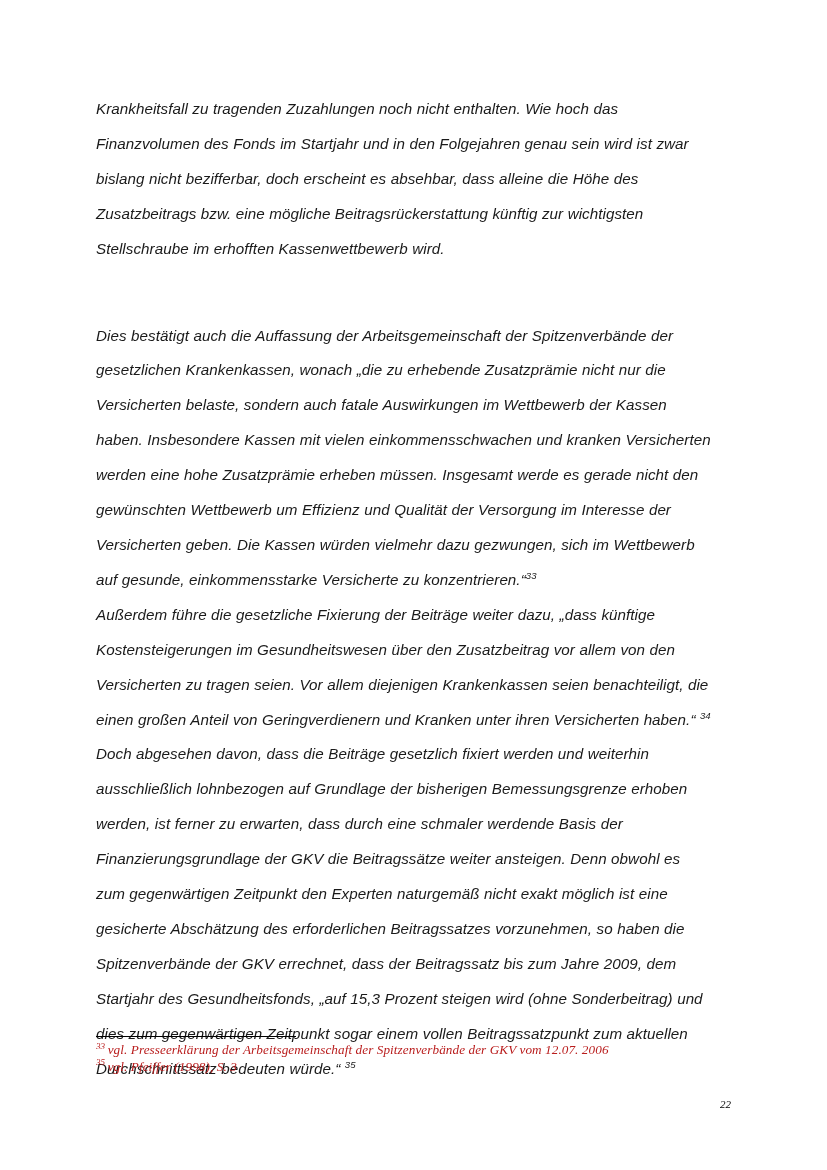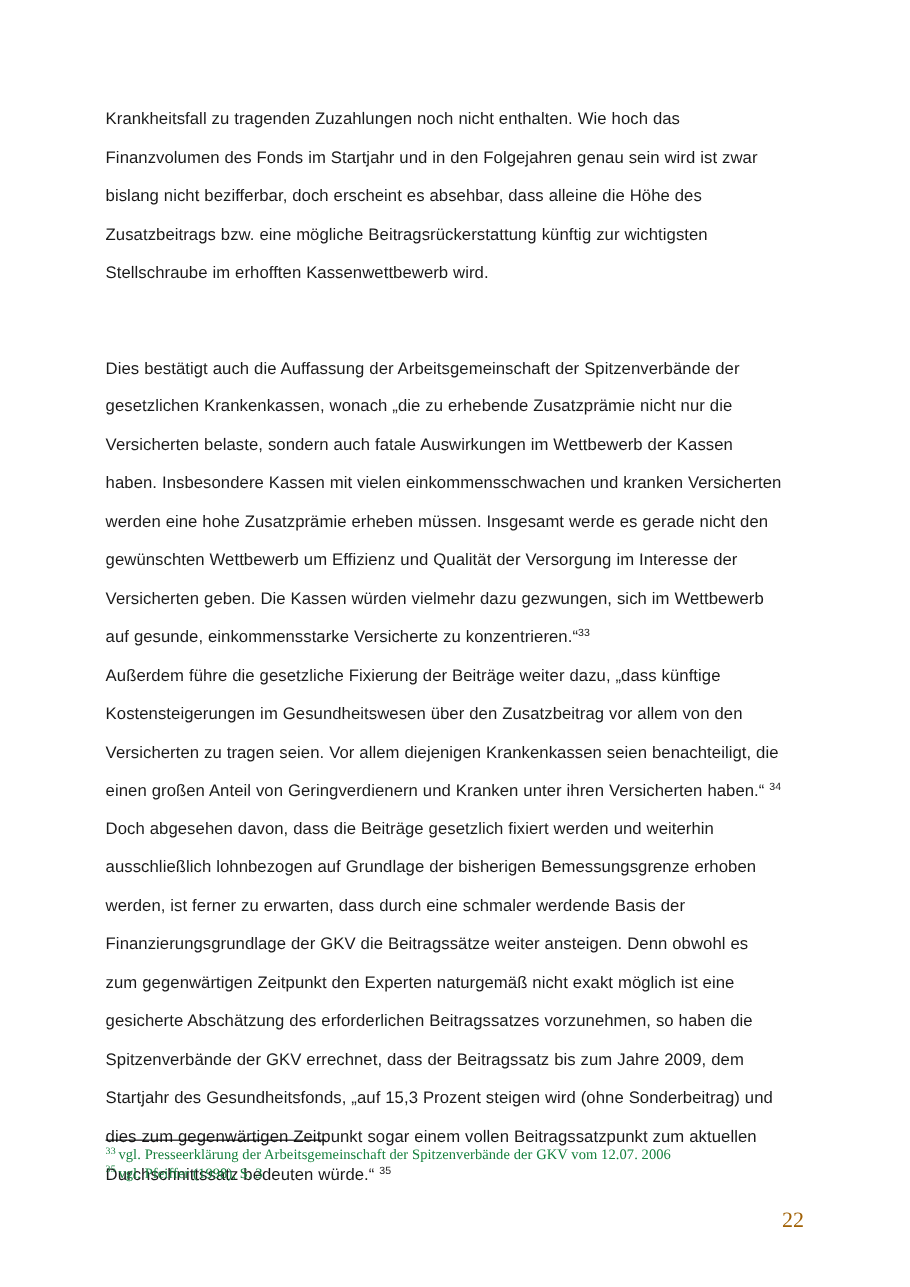--- a/index.html
+++ b/index.html
@@ -12,20 +12,21 @@
     width: 827px;
     height: 1170px;
     overflow: hidden;
   }
   .page {
     position: relative;
     width: 827px;
     height: 922px;
     background: #ffffff;
     box-sizing: border-box;
+    font-style: italic;
   }
 
   
   .body-area {
     position: absolute;
     left: 96px;
     top: 92px;
     width: 616px;
   }
   .para {
@@ -65,39 +66,39 @@
   .footnotes {
     position: absolute;
     left: 96px;
     top: 1042px;
     width: 640px;
   }
   .fn-line {
     font-family: "Liberation Serif", serif;
     font-size: 13.2px;
     line-height: 16.6px;
-    color: #15803d;
+    color: #b91c1c;
     white-space: nowrap;
     letter-spacing: 0.08px;
   }
   .fn-line sup {
     font-size: 9px;
     vertical-align: super;
     line-height: 0;
     margin-right: 2.5px;
   }
 
   
   .page-number {
     position: absolute;
     right: 96px;
     top: 1098px;
     font-family: "Liberation Serif", serif;
-    font-size: 20px;
-    color: #a16207;
+    font-size: 11px;
+    color: #000000;
     text-align: right;
   }
 </style>
 </head>
 <body>
 
 <div class="page">
 
   <div class="body-area">
 

